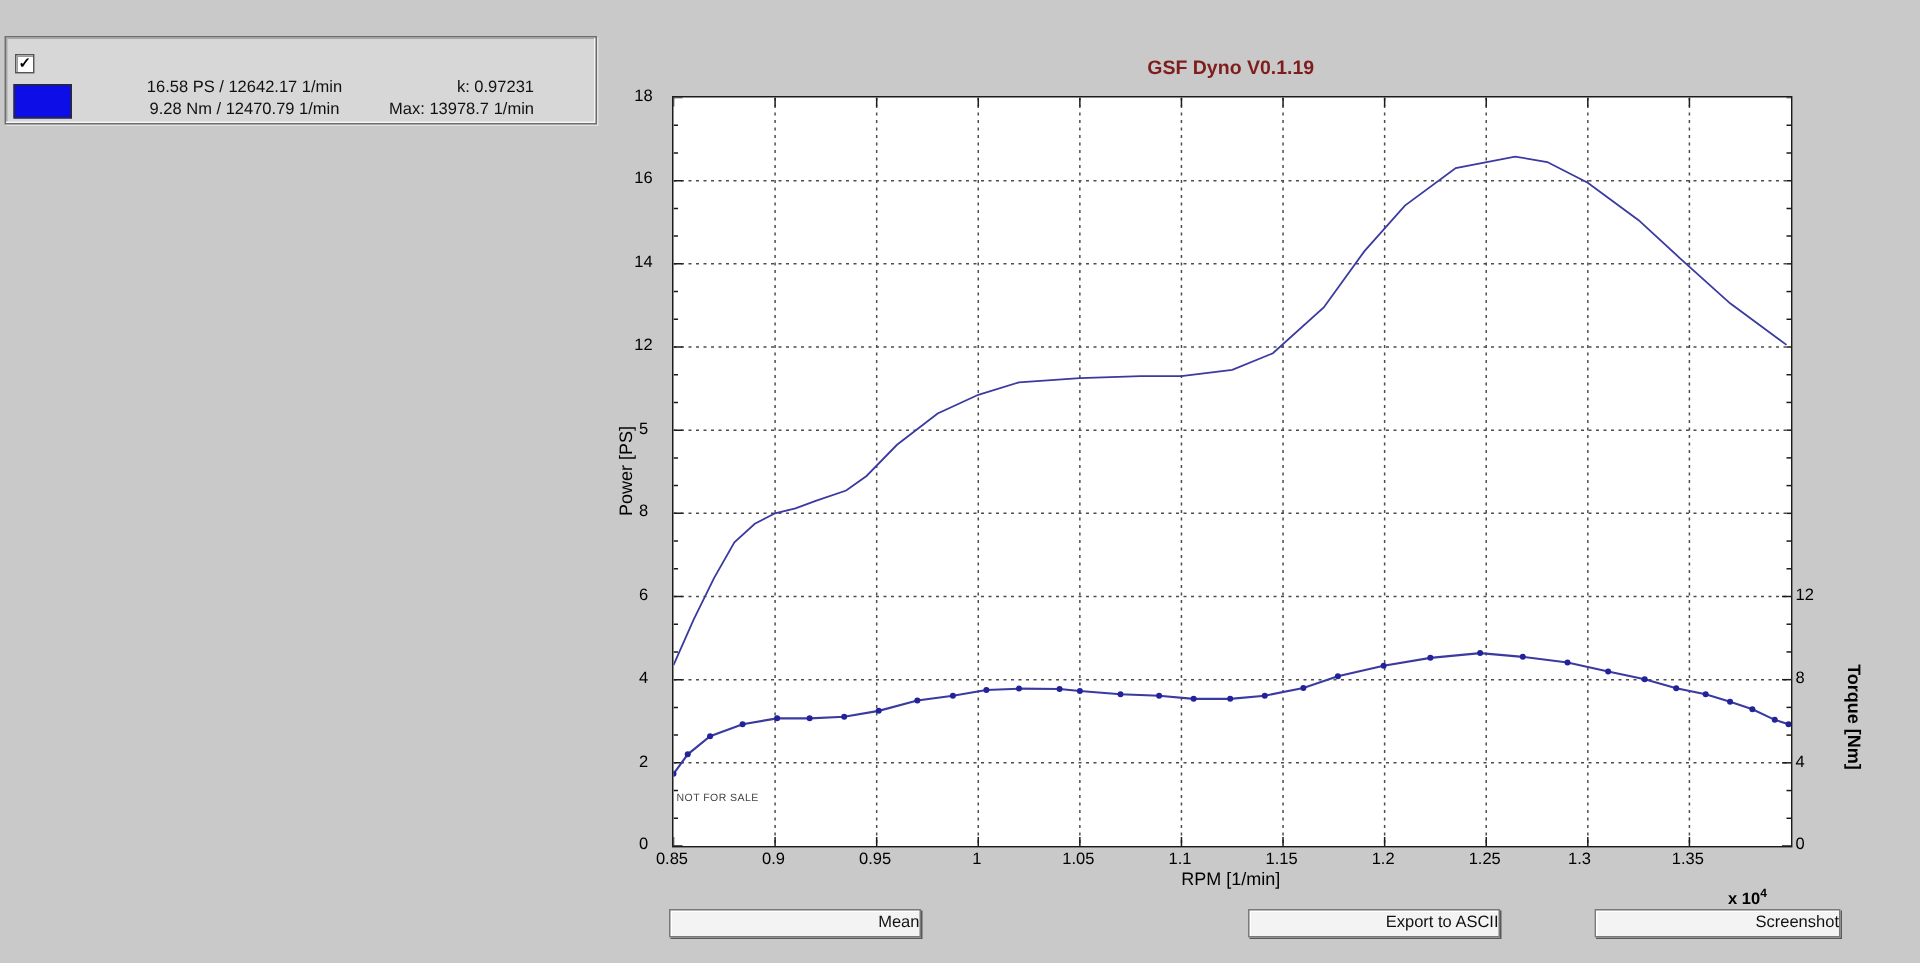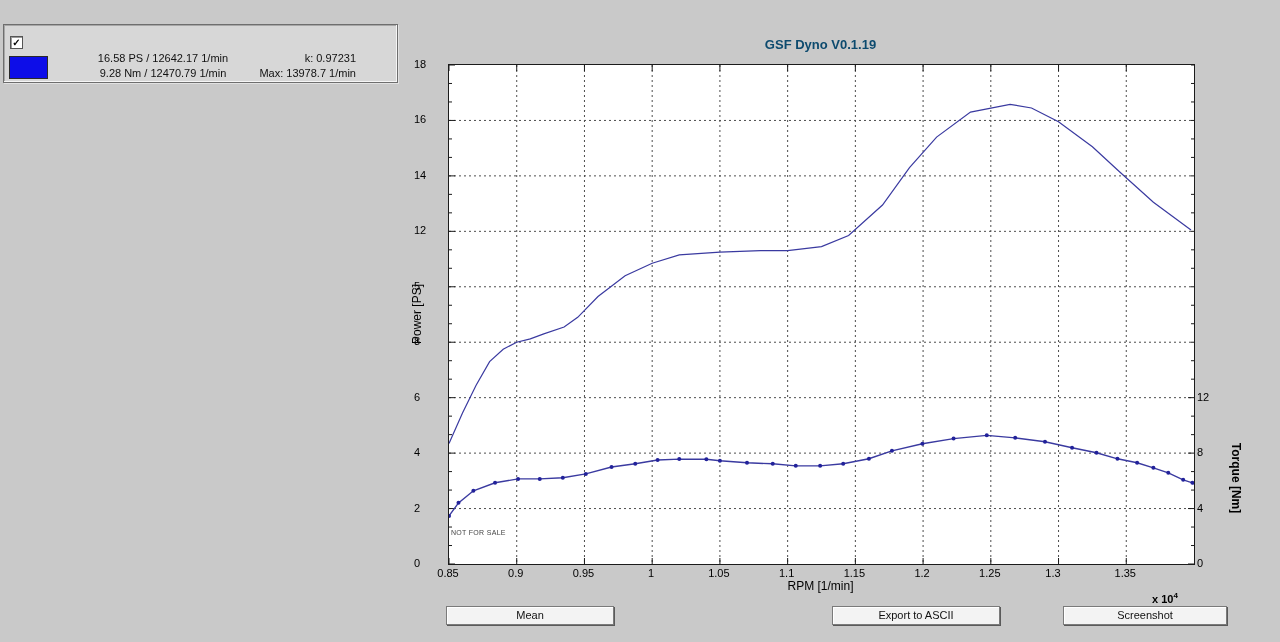--- a/index.html
+++ b/index.html
@@ -34,30 +34,30 @@
     position:absolute;left:5px;top:31px;width:37px;height:21px;
     background:#0d0de8;border:1px solid #2a2a2a;
   }
   .stat{position:absolute;font-size:11px;white-space:nowrap;}
   .stat.c1{left:46px;width:226px;text-align:center;}
   .stat.c2{left:250px;width:102px;text-align:right;}
   .r1{top:27px;} .r2{top:42px;}
   
   .plot-title{
     position:absolute;left:448px;top:37px;width:745px;text-align:center;
-    font-size:13px;font-weight:bold;color:#0c4a6e;
+    font-size:13px;font-weight:bold;color:#7f1d1d;
   }
   .plot-box{
     position:absolute;left:448px;top:64px;width:745px;height:499px;
     background:#ffffff;border:1px solid #1b1b1b;
   }
   .plot-box svg{position:absolute;left:0;top:0;}
   .tick-label{position:absolute;font-size:11px;color:#000;white-space:nowrap;}
   .xlab{width:40px;text-align:center;}
-  .ylab-l{width:30px;text-align:left;}
+  .ylab-l{width:30px;text-align:center;}
   .ylab-r{width:30px;text-align:left;}
   .axis-xlabel{
     position:absolute;left:448px;top:579px;width:745px;text-align:center;
     font-size:12px;color:#000;
   }
   .axis-mult{position:absolute;left:1152px;top:591px;font-size:11px;color:#000;font-weight:bold;}
   .axis-mult sup{font-size:8px;}
   .axis-ylabel-left{
     position:absolute;left:367px;top:307px;width:100px;height:14px;text-align:center;
     font-size:12px;color:#000;transform:rotate(-90deg);transform-origin:center;
@@ -69,21 +69,21 @@
   .watermark{
     position:absolute;left:451px;top:529px;font-size:7px;color:#444;
     letter-spacing:0.3px;
   }
   
   .btn{
     position:absolute;height:19px;
     background:#f3f3f3;border:1px solid #7a7a7a;
     box-shadow: 1px 1px 0 #5a5a5a, inset 1px 1px 0 #ffffff;
     font-family:"Liberation Sans", sans-serif;
-    font-size:11px;line-height:17px;text-align:center;color:#111;
+    font-size:11px;line-height:17px;text-align:right;color:#111;
     padding:0;cursor:default;
   }
   #btn-mean{left:446px;top:606px;width:168px;}
   #btn-export{left:832px;top:606px;width:168px;}
   #btn-screenshot{left:1022px;top:606px;width:164px;margin-left:41px;}
 </style>
 </head>
 <body>
 
 <div class="info-panel">

